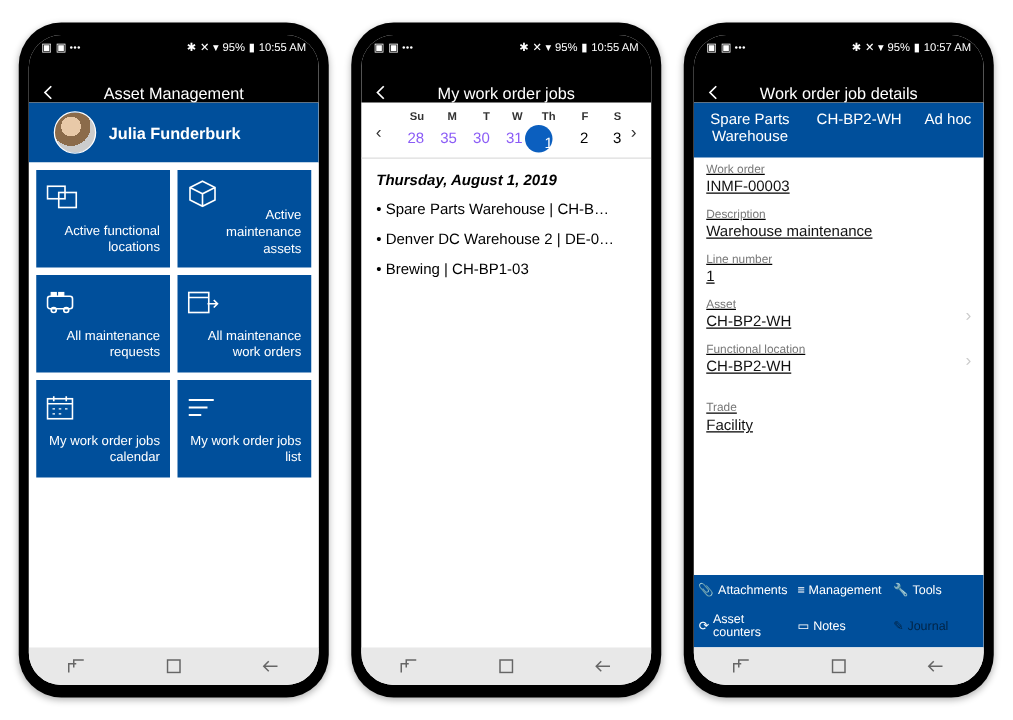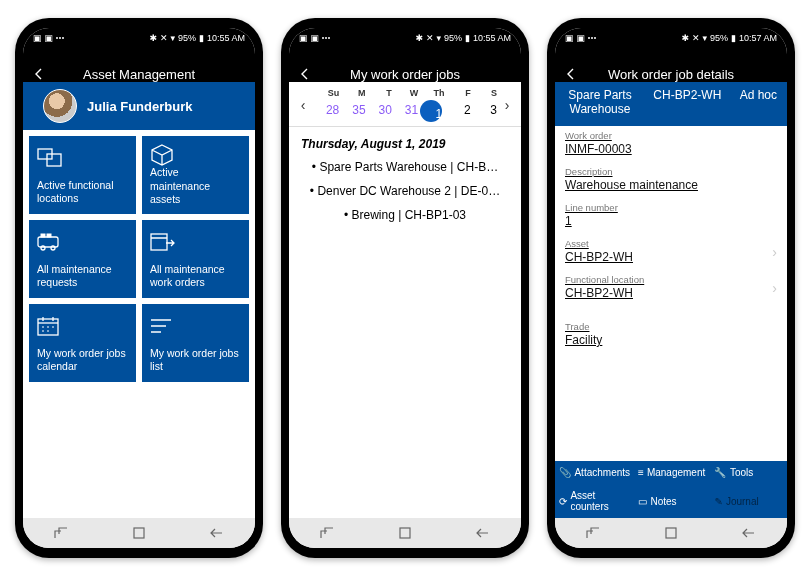--- a/index.html
+++ b/index.html
@@ -110,21 +110,21 @@
     color: #fff;
     height: 78px;
     padding: 8px;
     display: flex;
     flex-direction: column;
     font-size: 10.5px;
     line-height:1.3;
   }
   .tile .ticon { height: 28px; display:flex; align-items:center; }
   .tile .ticon svg { stroke:#fff; fill:none; }
-  .tile .tlabel { margin-top:auto; }
+  .tile .tlabel { margin-top:auto;text-align:right; }
 
   
   .cal-header {
     display: flex;
     align-items: center;
     padding: 6px 4px 2px;
     justify-content: space-between;
     flex-shrink:0;
   }
   .cal-arrow { width:20px; text-align:center; color:#333; font-size:14px; }
@@ -138,21 +138,21 @@
   .cal-dayname { color:#333; padding-bottom:2px; font-weight:600; font-size:9px; }
   .cal-num { font-size:12px; color:#8b5cf6; padding:3px 0; }
   .cal-num.cur { color:#000; }
   .cal-num.selected {
     background:#0b5fbf; color:#fff; border-radius:50%;
     width:22px; height:22px; line-height:22px; margin:0 auto;
   }
   .divider { height:1px; background:#ddd; margin: 2px 0; }
   .date-title { font-weight:600; font-size:12px; padding:8px 12px 4px;font-style:italic; }
   .job-list { padding: 0 12px; font-size:12px; }
-  .job-item { padding: 5px 0; text-align: center; }
+  .job-item { padding: 5px 0; }
   .job-item::before { content:"• "; }
 
   
   .subheader {
     background:#004f9b; color:#fff;
     display:flex; justify-content:space-between;
     padding: 6px 10px 10px;
     font-size:12px;
     flex-shrink:0;
     text-align:center;

